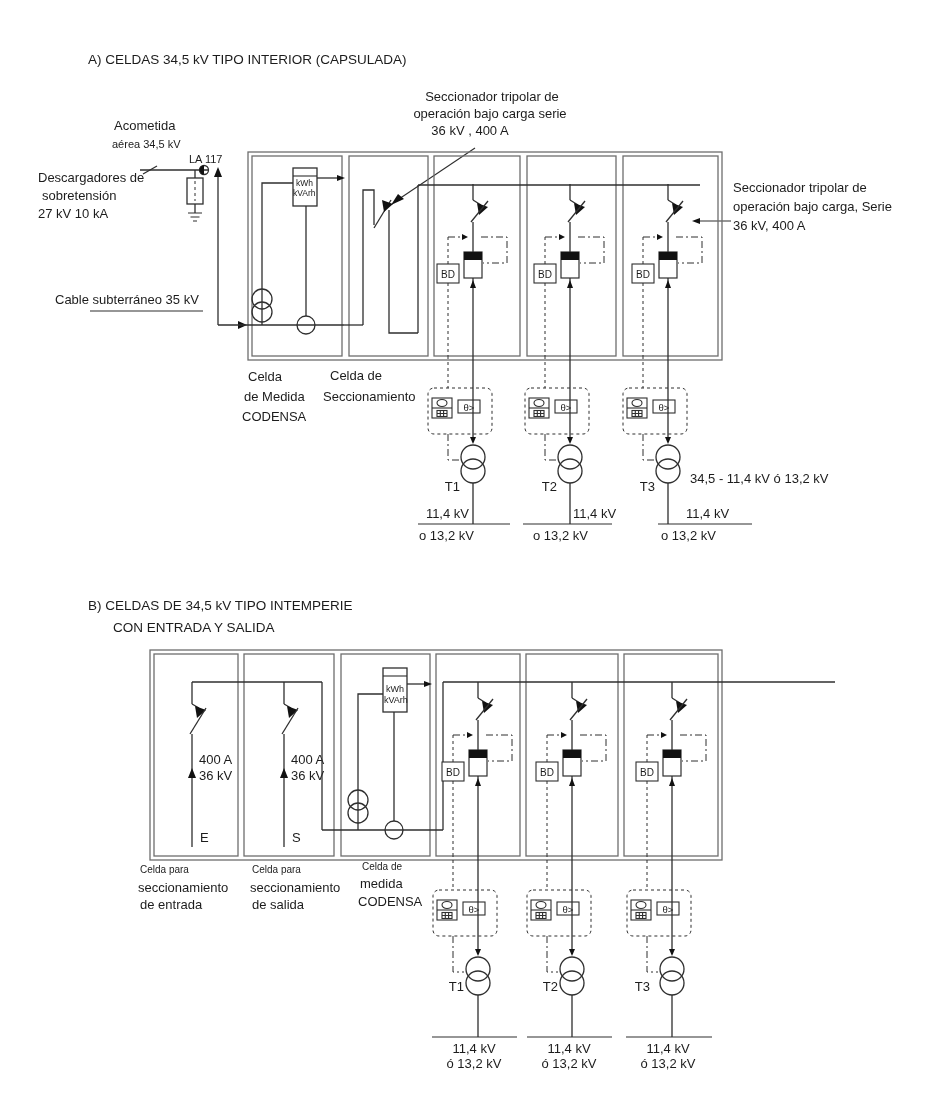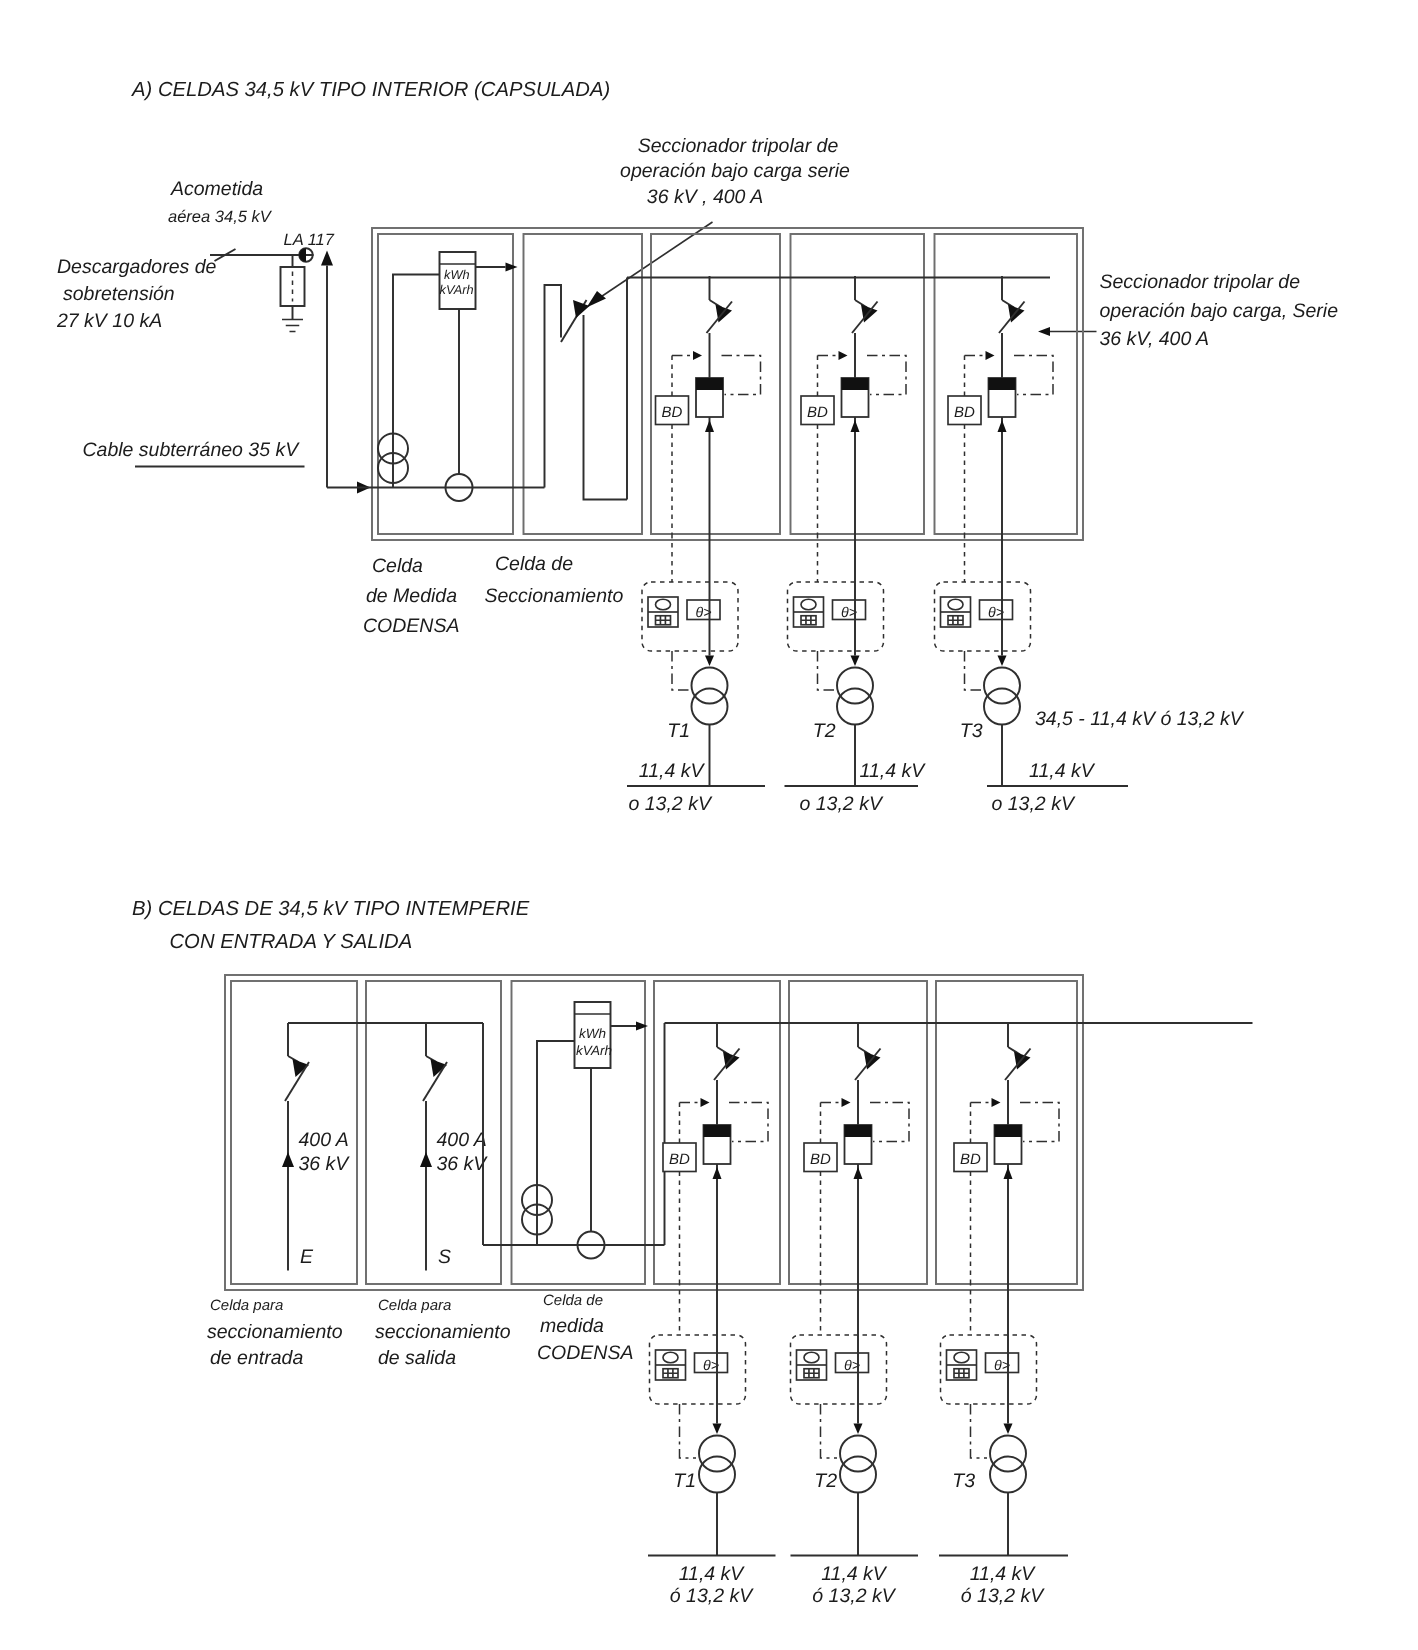--- a/index.html
+++ b/index.html
@@ -1,16 +1,16 @@
 <!DOCTYPE html>
 <html><head>
 <meta charset="utf-8">
 <style>
   html,body{margin:0;padding:0;background:#fff;}
-  .page{position:relative;width:945px;height:1100px;background:#fff;overflow:hidden;font-style:italic;}
+  .page{position:relative;width:945px;height:1100px;background:#fff;overflow:hidden;}
   svg text{font-family:"Liberation Sans","DejaVu Sans",sans-serif;fill:#1c1c1c;}
   .t14{font-size:13.5px;}
   .t13{font-size:13px;}
   .t11{font-size:11px;}
   .t10{font-size:10px;}
   .t95{font-size:9.5px;}
   .t9{font-size:9px;}
   .t85{font-size:8.5px;}
   .mid{text-anchor:middle;}
   .end{text-anchor:end;}

